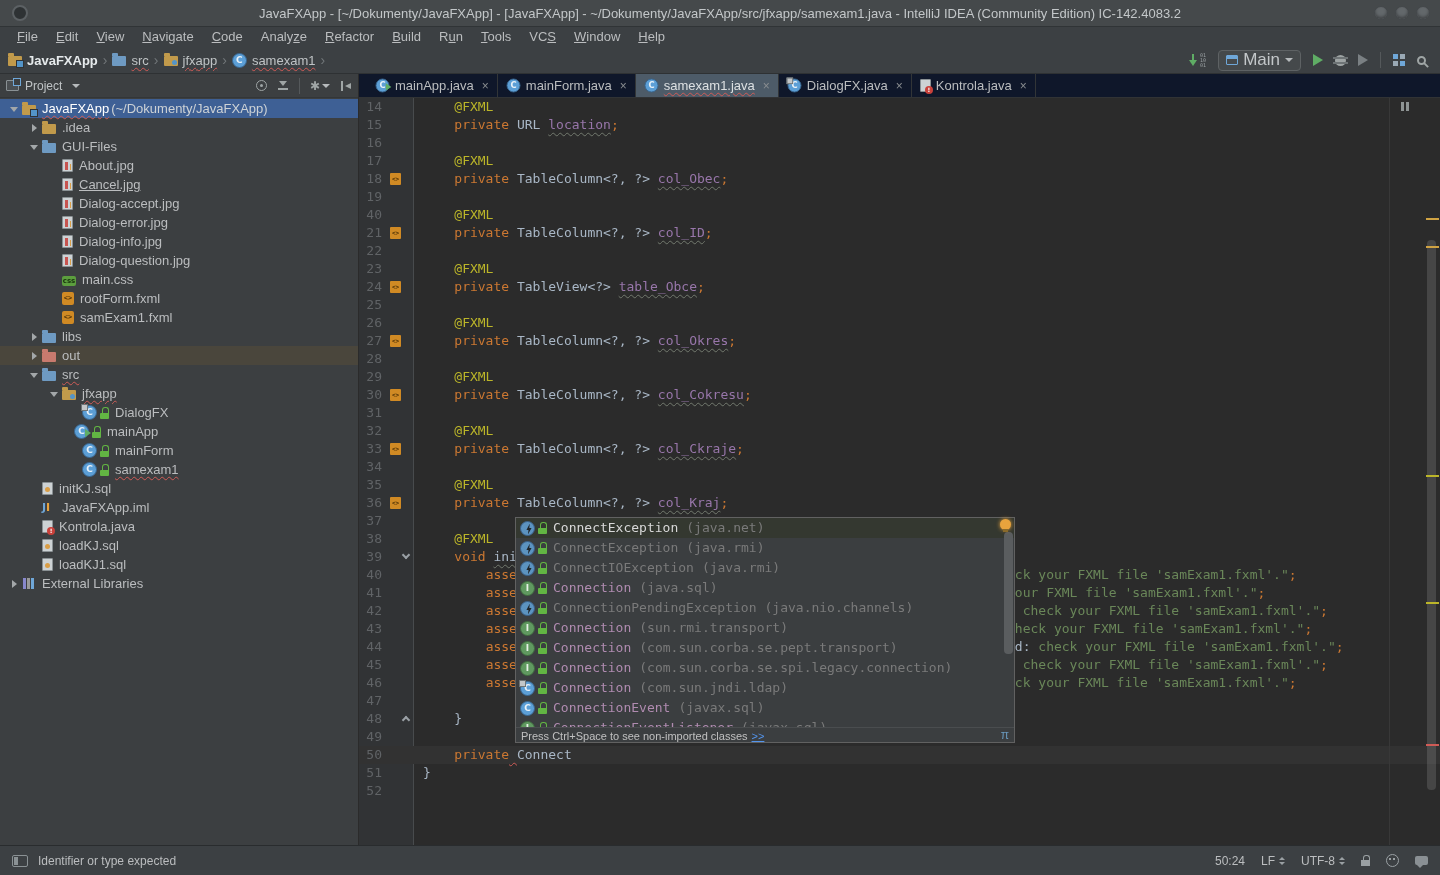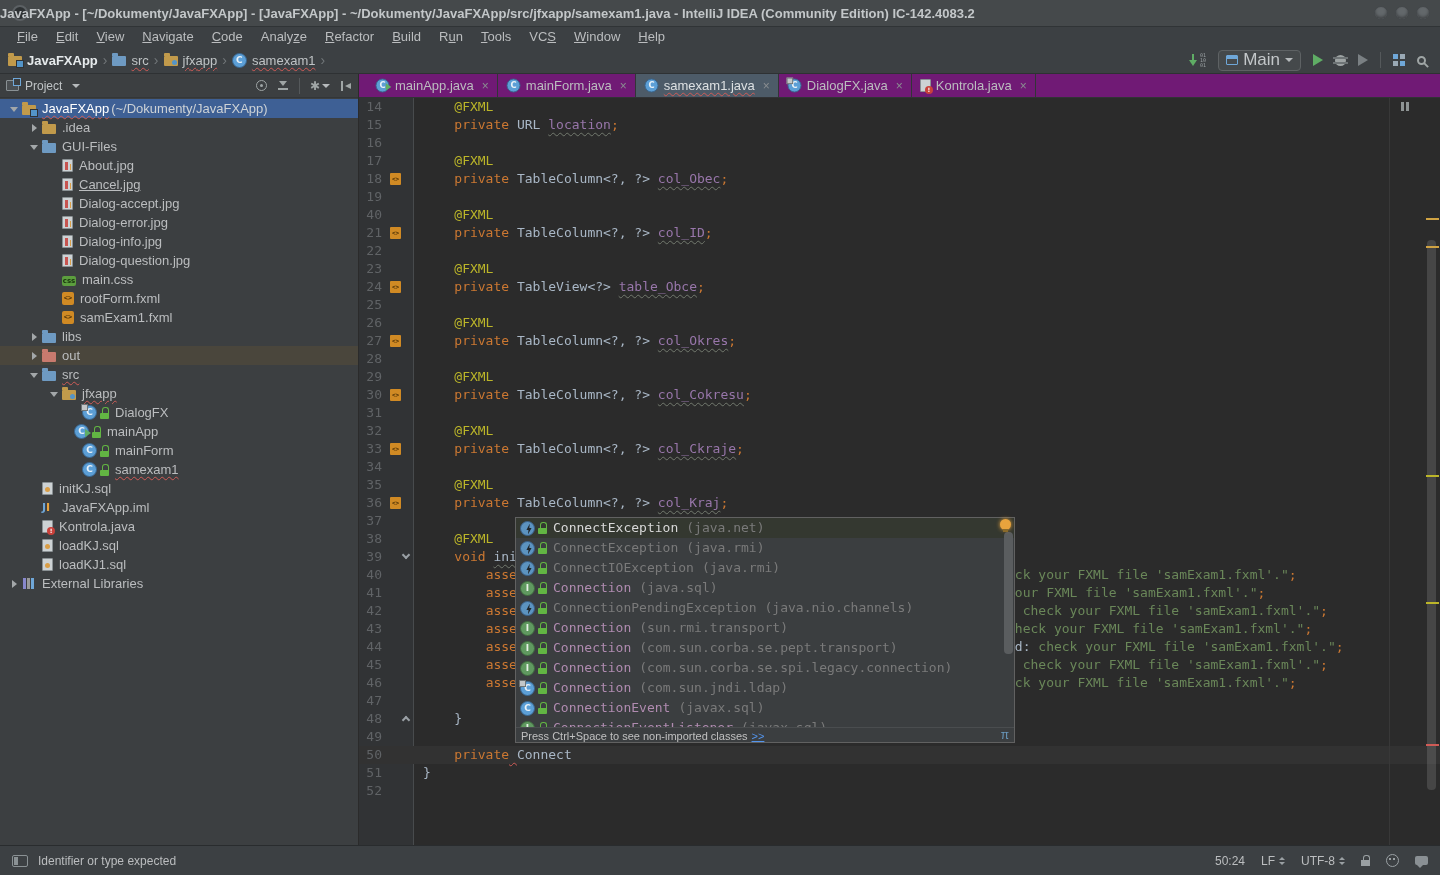--- a/index.html
+++ b/index.html
@@ -4,22 +4,22 @@
 <style>
   * { margin:0; padding:0; box-sizing:border-box; }
   html,body { width:1440px; height:875px; overflow:hidden; background:#2B2B2B;
     font-family:"Liberation Sans","DejaVu Sans",sans-serif; }
 
   
   .titlebar { height:27px; background:#45494B; display:flex; align-items:center;
     position:relative; border-bottom:1px solid #303436; }
   .app-menu-btn { width:16px; height:16px; border-radius:50%; background:#2E3234;
     border:2px solid #5C6164; margin-left:12px; }
-  .title-text { position:absolute; left:0; right:0; text-align:left;
-    font-size:13px; font-weight:bold; color:#C3C7C9; }
+  .title-text { position:absolute; left:0; right:0; text-align:center;
+    font-size:13px; font-weight:normal; color:#C3C7C9; }
   .win-btns { margin-left:auto; display:flex; gap:7px; padding-right:10px; z-index:2; }
   .win-btn { width:14px; height:14px; border-radius:50%; background:#63686B;
     border:1px solid #43474A; box-shadow:inset 0 -2px 3px rgba(0,0,0,.35); }
 
   
   .menubar { height:20px; background:#3C4043; display:flex; align-items:center; padding-left:8px; }
   .menu-item { font-size:13px; color:#BBBDBF; padding:0 9px; line-height:20px; }
   .menu-item .mn { text-decoration:underline; }
 
   
@@ -146,21 +146,21 @@
   .ic-lock::before { content:""; position:absolute; top:0; left:2px; width:5px; height:6px;
     border:1.5px solid #62B543; border-bottom:none; border-radius:3px 3px 0 0; }
   .ic-lock::after { content:""; position:absolute; bottom:0; left:0; width:9px; height:6px;
     background:#62B543; border-radius:1px; }
   .ic-libs { width:14px; height:13px; }
   .ic-libs::before { content:""; position:absolute; left:1px; top:1px; width:3px; height:11px;
     background:#8888CC; box-shadow:4px 0 #9A9A9A, 8px 0 #6FA7D8; }
 
   
   .editor-col { flex:1; display:flex; flex-direction:column; background:#2B2B2B; }
-  .tabs { height:24px; background:#701a75; display:flex; align-items:stretch;
+  .tabs { height:24px; background:#0f172a; display:flex; align-items:stretch;
     border-bottom:1px solid #313335; padding-left:8px; }
   .tab { display:flex; align-items:center; gap:5px; padding:0 8px; border-right:1px solid #323537;
     font-size:13px; color:#BBBDBF; }
   .tab.selected { background:#4D5B68; color:#DCE0E2; }
   .tab .close { color:#8A8E91; font-size:12px; margin-left:3px; }
   .tab .ic-class,.tab .ic-iface { transform:scale(.93); }
 
   .editor { position:relative; flex:1; overflow:hidden; }
   .code-wrap { position:absolute; inset:0; }
   .code-wrap::before { content:""; position:absolute; left:0; top:0; bottom:0; width:54px;

